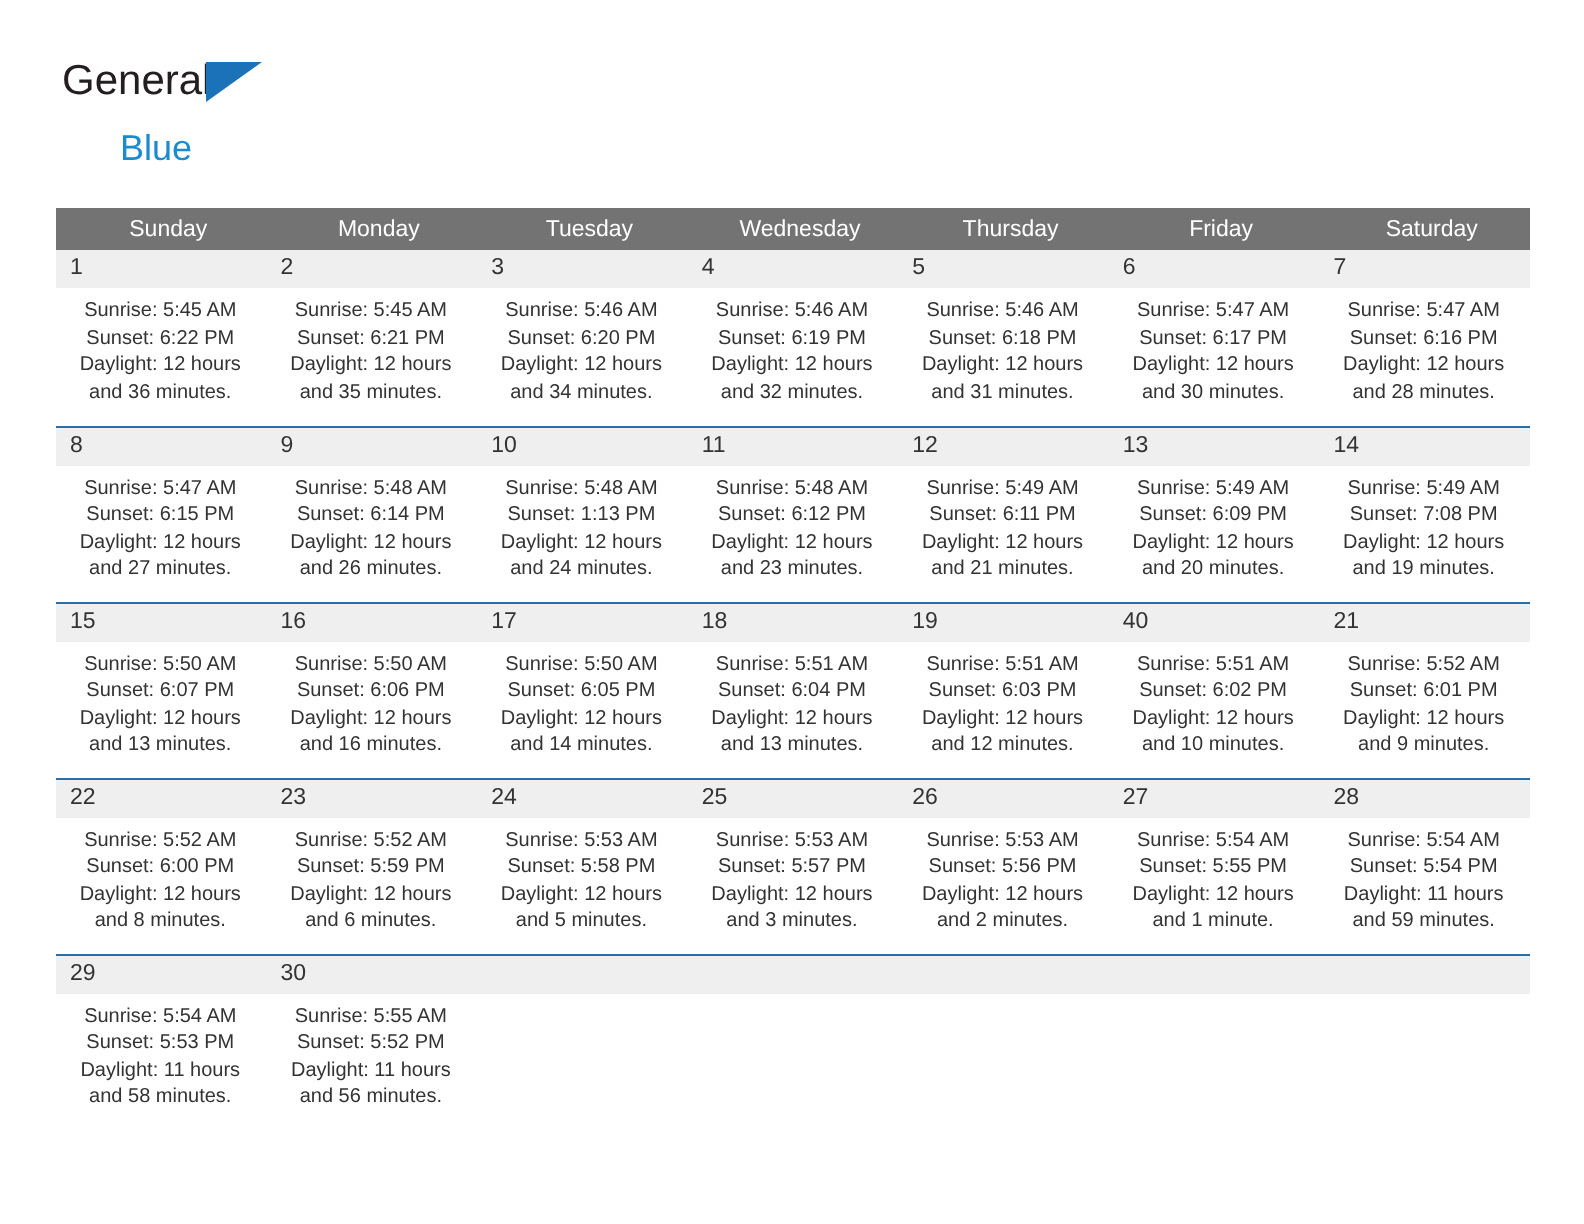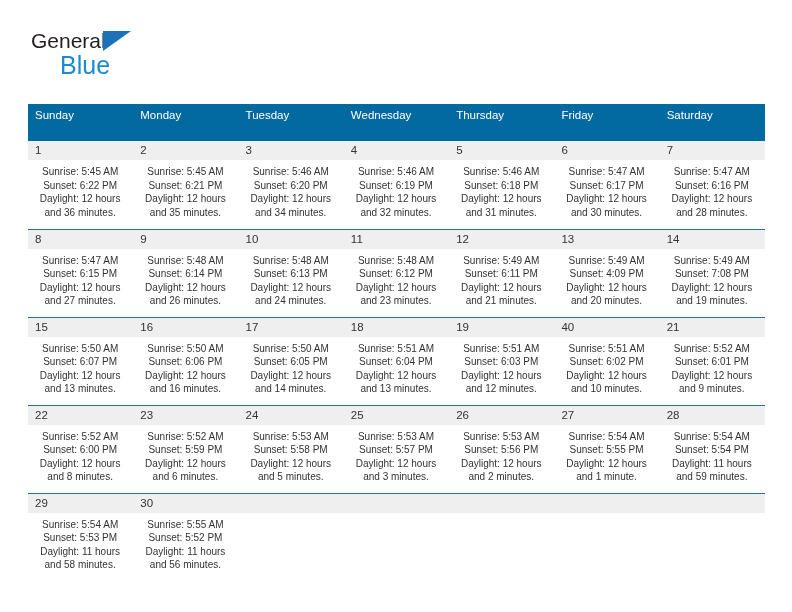--- a/index.html
+++ b/index.html
@@ -49,24 +49,24 @@
     position: absolute;
     left: 72px;
     top: 1px;
     width: 0;
     height: 0;
     border-left: 28px solid #1b72b8;
     border-bottom: 20px solid transparent;
   }
   .logo-row2 {
     display: block;
-    font-size: 25px;
+    font-size: 18px;
     color: #1b8bd0;
     margin-left: 29px;
-    margin-top: 1px;
+    margin-top: 13px;
     height: 22px;
   }
   .title-wrap {
     position: absolute;
     right: 36px;
     top: 28px;
     text-align: right;
   }
   .cal-title {
     font-size: 27px;
@@ -89,26 +89,26 @@
     left: 28px;
     top: 104px;
     width: 737px;
   }
   table.cal {
     border-collapse: collapse;
     table-layout: fixed;
     width: 737px;
   }
   table.cal th {
-    background: #0369a1;
+    background: #737373;
     color: #ffffff;
     font-weight: normal;
     font-size: 11.5px;
-    text-align: left;
-    padding: 4px 0 20px 7px;
+    text-align: center;
+    padding: 4px 0 4px 7px;
     height: 13px;
     border: none;
   }
   td.daycell {
     vertical-align: top;
     padding: 0;
     border: none;
     height: 88px;
     box-sizing: border-box;
   }
@@ -260,21 +260,21 @@
                 <div>Sunrise: 5:48 AM</div>
                 <div>Sunset: 6:14 PM</div>
                 <div>Daylight: 12 hours</div>
                 <div>and 26 minutes.</div>
               </div>
             </td>
             <td class="daycell">
               <div class="daynum">10</div>
               <div class="details">
                 <div>Sunrise: 5:48 AM</div>
-                <div>Sunset: 6:13 PM</div>
+                <div>Sunset: 1:13 PM</div>
                 <div>Daylight: 12 hours</div>
                 <div>and 24 minutes.</div>
               </div>
             </td>
             <td class="daycell">
               <div class="daynum">11</div>
               <div class="details">
                 <div>Sunrise: 5:48 AM</div>
                 <div>Sunset: 6:12 PM</div>
                 <div>Daylight: 12 hours</div>
@@ -287,21 +287,21 @@
                 <div>Sunrise: 5:49 AM</div>
                 <div>Sunset: 6:11 PM</div>
                 <div>Daylight: 12 hours</div>
                 <div>and 21 minutes.</div>
               </div>
             </td>
             <td class="daycell">
               <div class="daynum">13</div>
               <div class="details">
                 <div>Sunrise: 5:49 AM</div>
-                <div>Sunset: 4:09 PM</div>
+                <div>Sunset: 6:09 PM</div>
                 <div>Daylight: 12 hours</div>
                 <div>and 20 minutes.</div>
               </div>
             </td>
             <td class="daycell">
               <div class="daynum">14</div>
               <div class="details">
                 <div>Sunrise: 5:49 AM</div>
                 <div>Sunset: 7:08 PM</div>
                 <div>Daylight: 12 hours</div>

